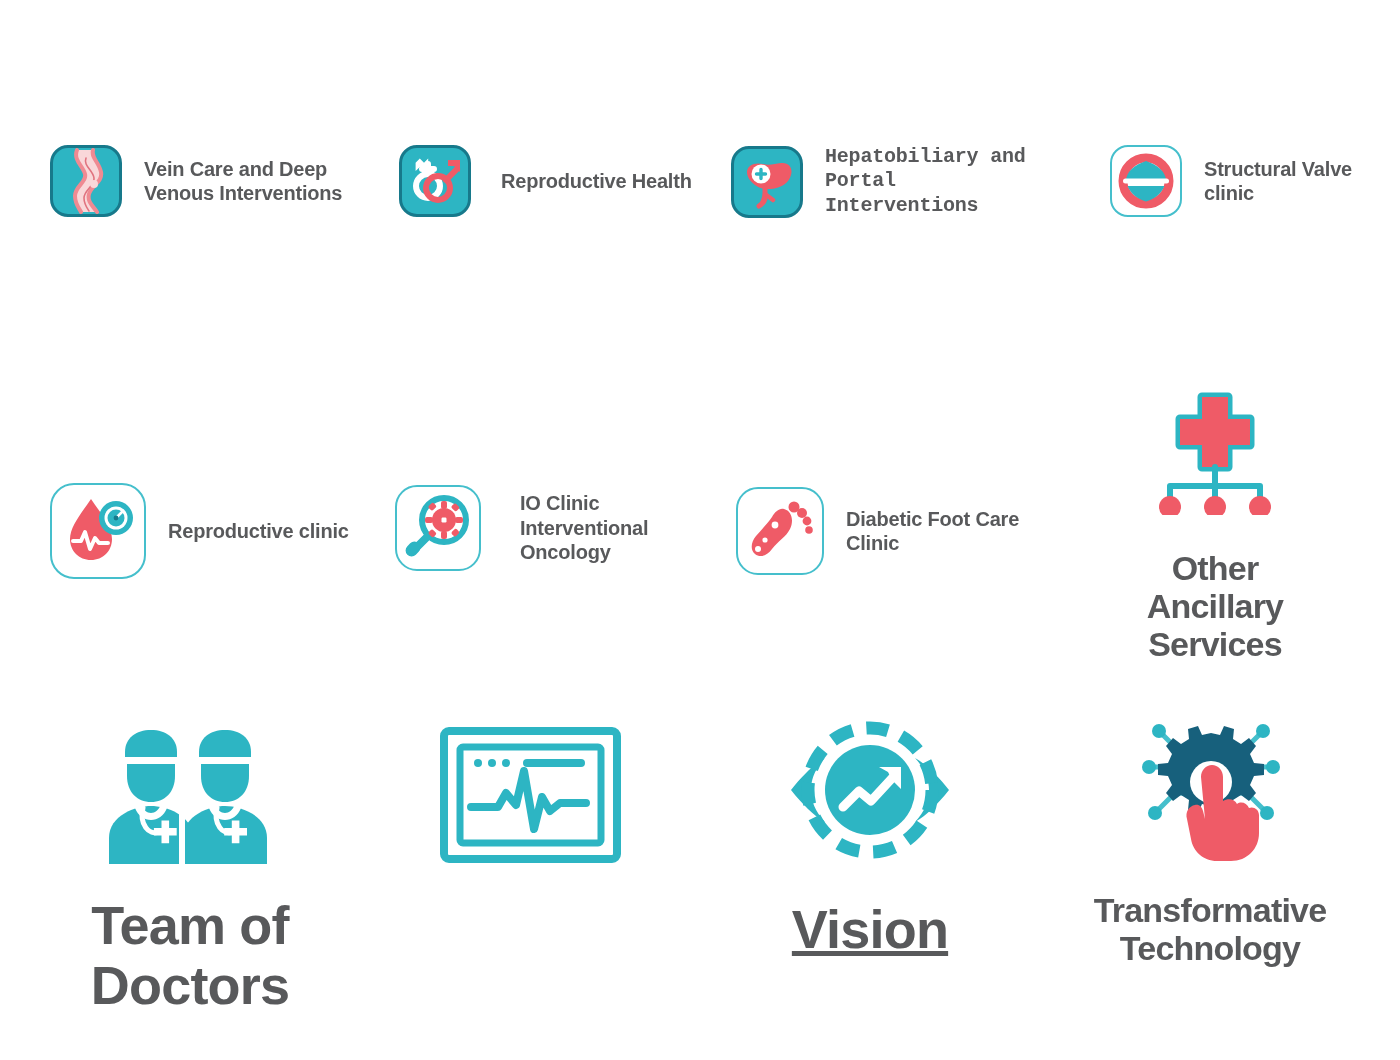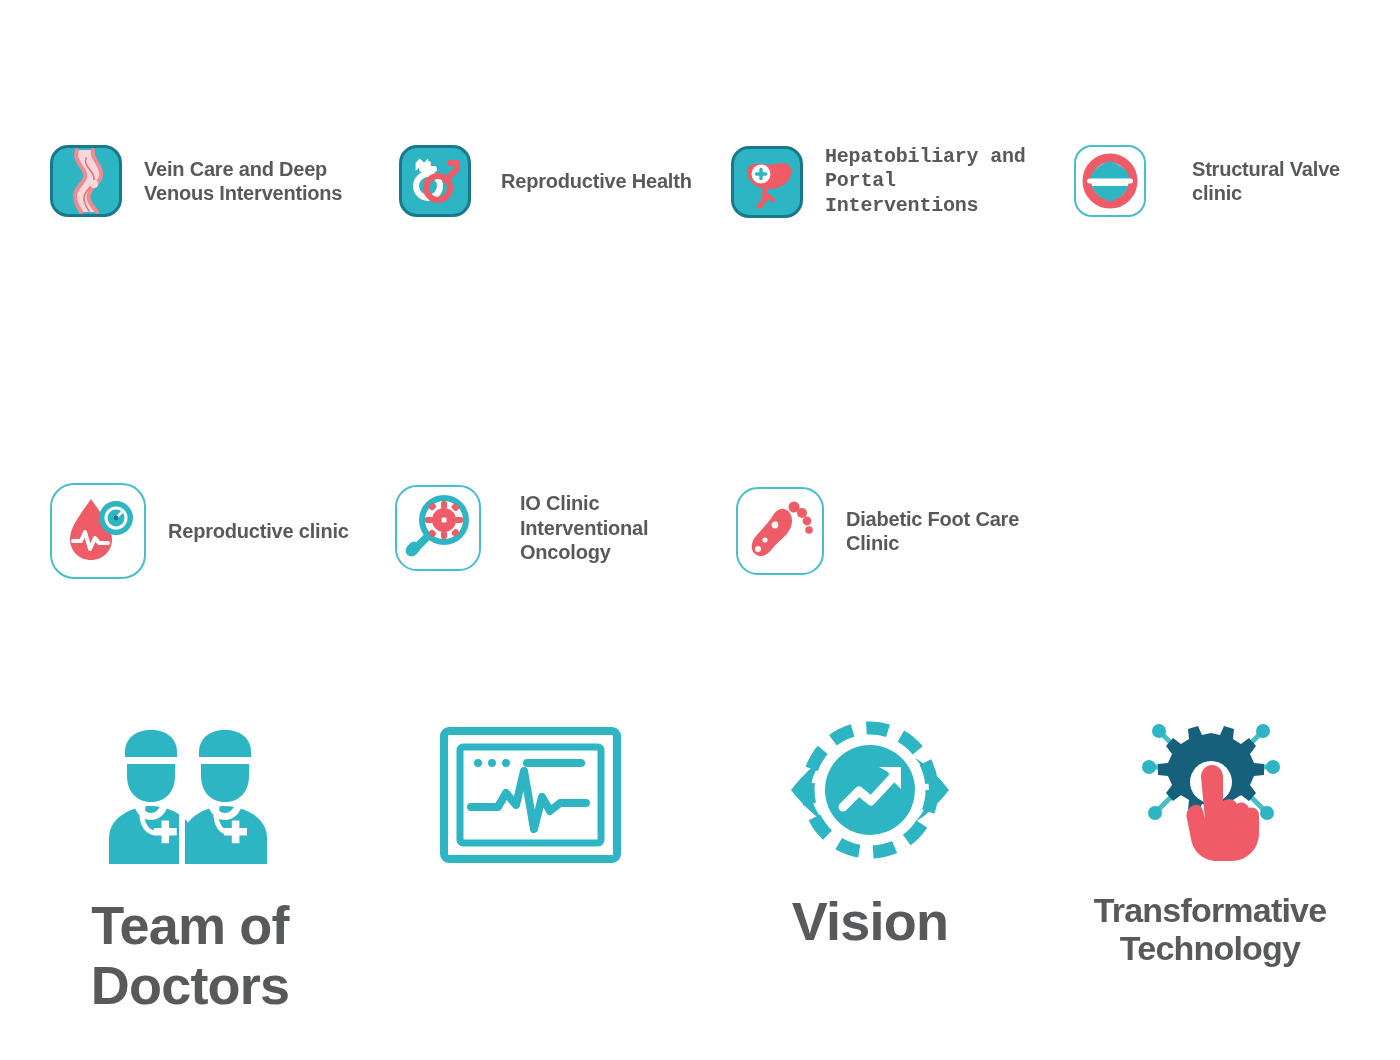--- a/index.html
+++ b/index.html
@@ -129,21 +129,21 @@
         <path class="c-red" d="M10 20 C10 13 18 10 26 12 C32 13.5 38 12 44 11 C52 10 56 16 54 23 C52 31 44 36 34 37 C27 37.6 22 36 18 33 C13 29 10 25 10 20 Z"></path>
         <path class="c-red" d="M28 36 L28 46 C28 50 25 52 22 54" fill="none" stroke="#EF5B67" stroke-width="5" stroke-linecap="round"></path>
         <path fill="none" stroke="#EF5B67" stroke-width="4.5" stroke-linecap="round" d="M28 42 L36 48"></path>
         <circle class="c-white" cx="24" cy="22" r="9.5"></circle>
         <path fill="none" stroke="#2DB5C3" stroke-width="3.4" stroke-linecap="round" d="M24 17.5 L24 26.5 M19.5 22 L28.5 22"></path>
       </svg>
     </div>
     <div class="inline-label wide">Hepatobiliary and Portal Interventions</div>
   </div>
 
-  <div class="cell inline-item" style="left:1074px; top:145px;gap:24px;">
+  <div class="cell inline-item" style="left:1110px; top:145px;">
     <div class="tile outline-teal">
       <svg width="58" height="58" viewBox="0 0 58 58" aria-hidden="true">
         <circle cx="29" cy="29" r="23" fill="none" stroke="#EF5B67" stroke-width="9"></circle>
         <path class="c-teal" d="M29 9 C17 13 9 20 9 29 L49 29 C49 20 41 13 29 9 Z"></path>
         <path class="c-teal" d="M29 49 C17 45 9 38 9 29 L49 29 C49 38 41 45 29 49 Z" transform="translate(0,0)" opacity="0"></path>
         <rect class="c-white" x="6" y="26.5" width="46" height="5" rx="2.5"></rect>
         <path class="c-teal" d="M10.5 34 C14 42 21 47.5 29 49.5 C37 47.5 44 42 47.5 34 Z"></path>
       </svg>
     </div>
     <div class="inline-label narrow">Structural Valve clinic</div>
@@ -196,20 +196,34 @@
         <circle class="c-red" cx="63" cy="26" r="4.4"></circle>
         <circle class="c-red" cx="65" cy="35" r="3.8"></circle>
         <circle class="c-white" cx="31" cy="30" r="3.4"></circle>
         <circle class="c-white" cx="21" cy="45" r="2.6"></circle>
         <circle class="c-white" cx="14" cy="54" r="3"></circle>
       </svg>
     </div>
     <div class="inline-label narrow">Diabetic Foot Care Clinic</div>
   </div>
 
+  <div class="cell stacked-item" style="left:1100px; top:385px; width:230px;">
+    <div class="stacked-icon" style="height:130px;">
+      <svg width="150" height="128" viewBox="0 0 150 128" aria-hidden="true">
+        <path fill="none" stroke="#2DB5C3" stroke-width="9" stroke-linejoin="round" d="M62 10 L88 10 L88 32 L110 32 L110 58 L88 58 L88 80 L62 80 L62 58 L40 58 L40 32 L62 32 Z"></path>
+        <path class="c-red" d="M62 10 L88 10 L88 32 L110 32 L110 58 L88 58 L88 80 L62 80 L62 58 L40 58 L40 32 L62 32 Z"></path>
+        <path fill="none" stroke="#2DB5C3" stroke-width="6" stroke-linecap="round" d="M75 80 L75 118"></path>
+        <path fill="none" stroke="#2DB5C3" stroke-width="6" stroke-linecap="round" stroke-linejoin="round" d="M30 112 L30 99 L120 99 L120 112"></path>
+        <circle class="c-red" cx="30" cy="120" r="11"></circle>
+        <circle class="c-red" cx="75" cy="120" r="11"></circle>
+        <circle class="c-red" cx="120" cy="120" r="11"></circle>
+      </svg>
+    </div>
+    <div class="stacked-label size-md" style="margin-top:34px;">Other Ancillary Services</div>
+  </div>
 
   <div class="cell stacked-item" style="left:80px; top:715px; width:220px;">
     <div class="stacked-icon" style="height:150px;">
       <svg width="175" height="145" viewBox="0 0 175 145" aria-hidden="true">
         <g class="c-teal">
 
           <path d="M22 32 C22 18 33 10 48 10 C63 10 74 18 74 32 L74 38 L22 38 Z"></path>
           <path d="M24 44 L72 44 L72 56 C72 72 62 82 48 82 C34 82 24 72 24 56 Z"></path>
           <path d="M48 86 C33 86 6 95 6 118 L6 144 L90 144 L90 118 C90 95 63 86 48 86 Z"></path>
 
@@ -256,21 +270,21 @@
         <path class="c-teal" d="M164 75 C152 60 142 50 130 43 C140 54 144 64 144 75 C144 86 140 96 130 107 C142 100 152 90 164 75 Z"></path>
 
         <circle cx="85" cy="75" r="62" fill="none" stroke="#2DB5C3" stroke-width="13" stroke-dasharray="22 14" stroke-linecap="butt"></circle>
 
         <circle class="c-teal" cx="85" cy="75" r="45"></circle>
 
         <path fill="none" stroke="#ffffff" stroke-width="9" stroke-linecap="round" stroke-linejoin="round" d="M58 92 L74 76 L86 86 L110 60"></path>
         <path class="c-white" d="M94 52 L116 52 L116 74 L107 65 L103 57 Z"></path>
       </svg>
     </div>
-    <div class="stacked-label size-lg" style="margin-top:26px;">Vision</div>
+    <div class="stacked-label size-lg" style="margin-top:34px;text-decoration:underline;">Vision</div>
   </div>
 
   <div class="cell stacked-item" style="left:1065px; top:715px; width:290px;">
     <div class="stacked-icon" style="height:150px;">
       <svg width="170" height="150" viewBox="0 0 170 150" aria-hidden="true">
 
         <g fill="none" stroke="#45BFCC" stroke-width="5" stroke-linecap="round">
           <path d="M36 18 L52 34 L66 34"></path>
           <path d="M26 52 L44 52 L56 52"></path>
           <path d="M32 96 L50 78 L64 78"></path>

